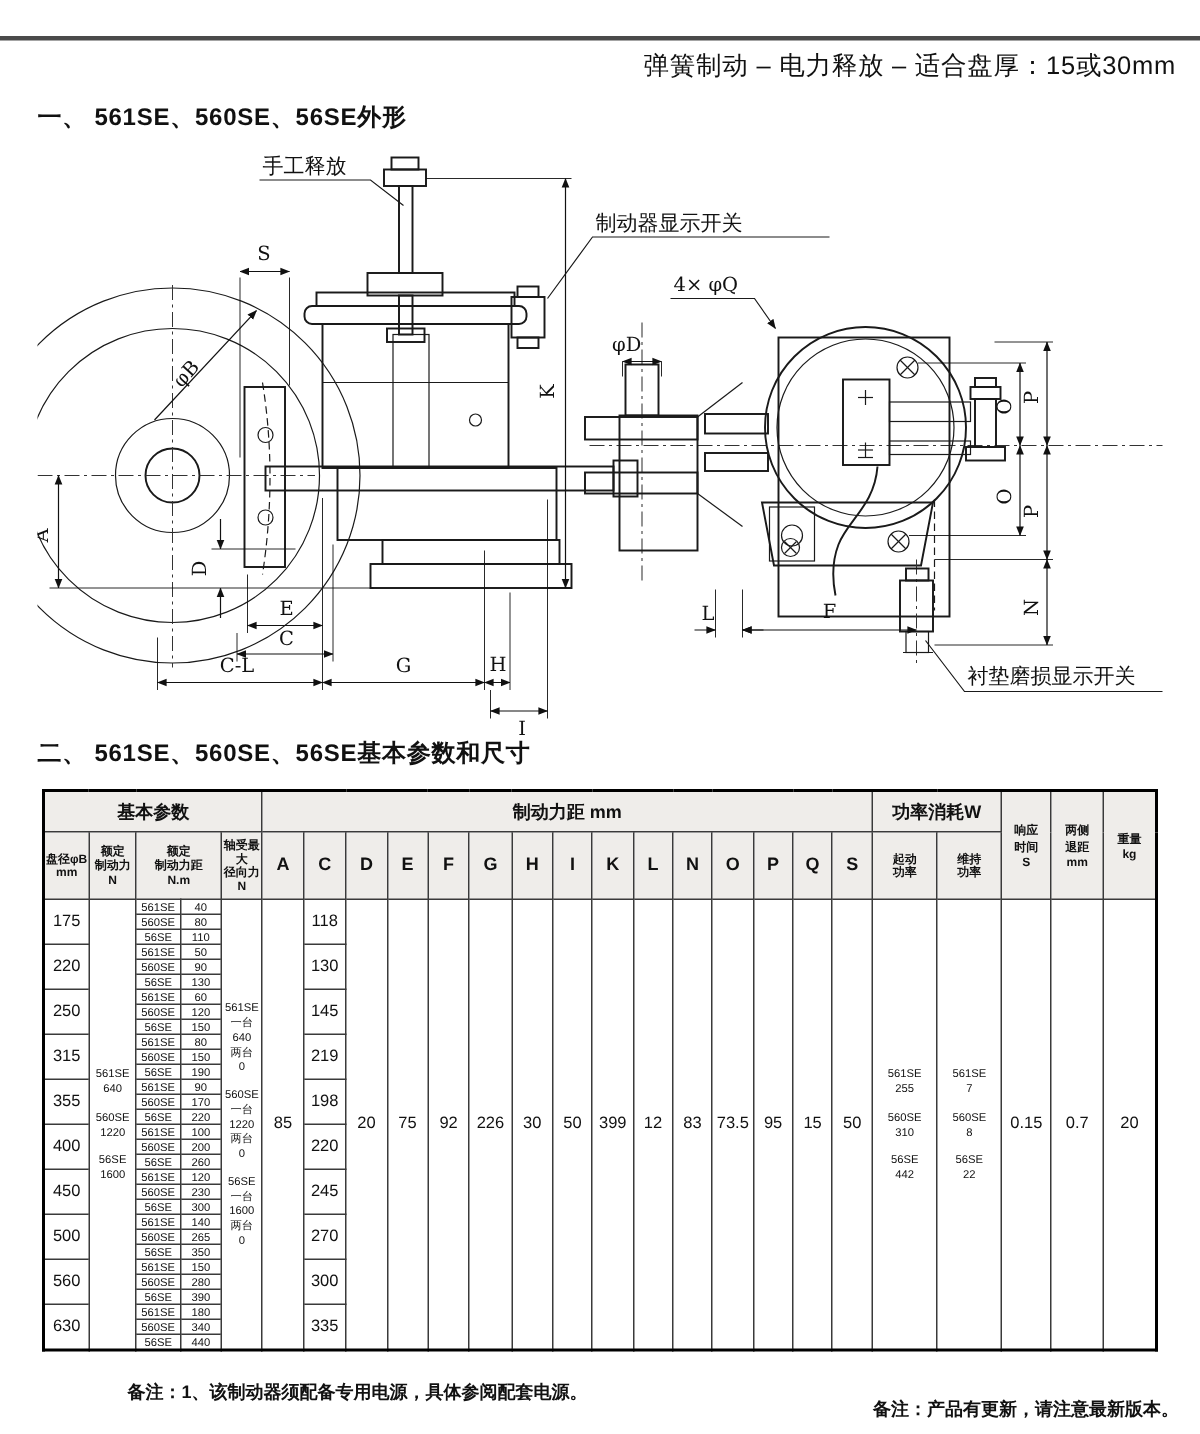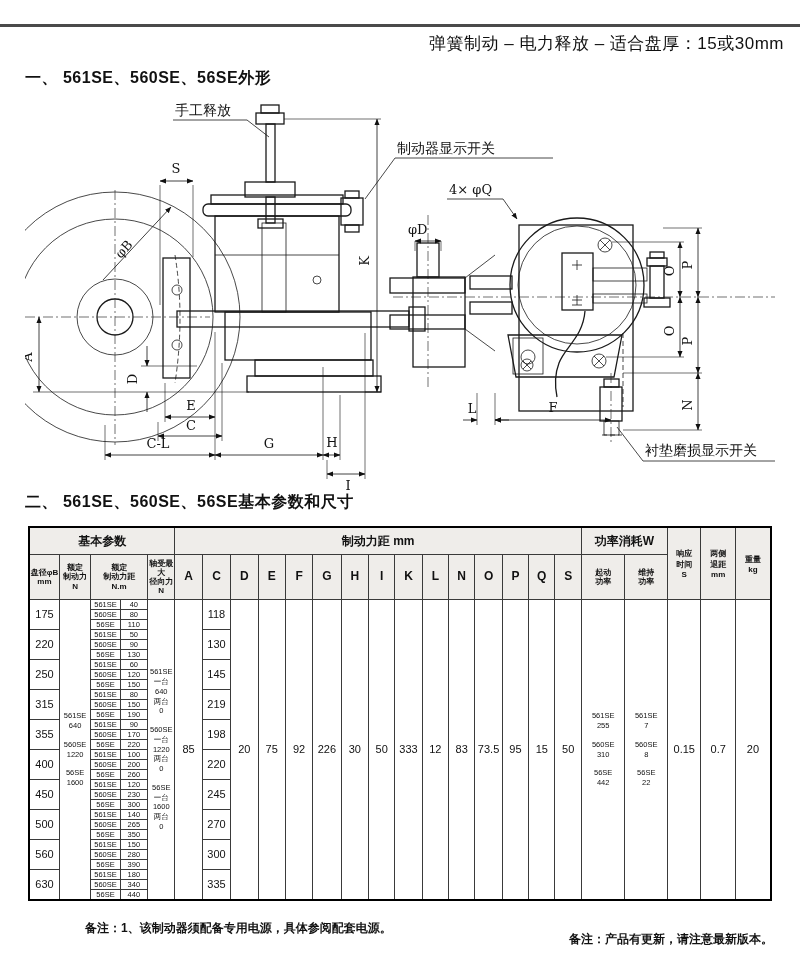--- a/index.html
+++ b/index.html
@@ -34,21 +34,21 @@
   #ptable thead th{background:#efedea;white-space:pre-line;font-weight:bold;}
   #ptable .h1 th{height:26px;font-size:12px;}
   #ptable .h2 th{height:44px;font-size:12px;line-height:1.15;}
   #ptable th.smh{font-size:8px;}
   #ptable tbody td{height:9px;line-height:1;font-size:11px;background:#fff;}
   #ptable td.sm{font-size:7.5px;}
   #ptable td.blk{font-size:7.5px;line-height:1.3;vertical-align:middle;}
   #ptable td.blk .gap{height:9px;}
   .note{position:absolute;font-size:12px;font-weight:bold;}
   #noteL{top:920px;left:40px;margin-left:45px;}
-  #noteR{top:931px;right:27px;}
+  #noteR{top:931px;right:14px;}
 </style>
 </head>
 <body>
 
 <div class="topline"></div>
 <div class="banner">弹簧制动 – 电力释放 – 适合盘厚：15或30mm</div>
 <div class="sec-title" id="sec1">一、 561SE、560SE、56SE外形</div>
 
 <svg class="diagram" width="750" height="400" viewBox="0 0 750 400">
   <defs>
@@ -376,21 +376,21 @@
           <div>0</div>
         </td>
         <td rowspan="30">85</td>
         <td rowspan="3">118</td>
         <td rowspan="30">20</td>
         <td rowspan="30">75</td>
         <td rowspan="30">92</td>
         <td rowspan="30">226</td>
         <td rowspan="30">30</td>
         <td rowspan="30">50</td>
-        <td rowspan="30">333</td>
+        <td rowspan="30">399</td>
         <td rowspan="30">12</td>
         <td rowspan="30">83</td>
         <td rowspan="30">73.5</td>
         <td rowspan="30">95</td>
         <td rowspan="30">15</td>
         <td rowspan="30">50</td>
         <td class="blk" rowspan="30">
           <div>561SE</div>
           <div>255</div>
           <div class="gap"></div>

